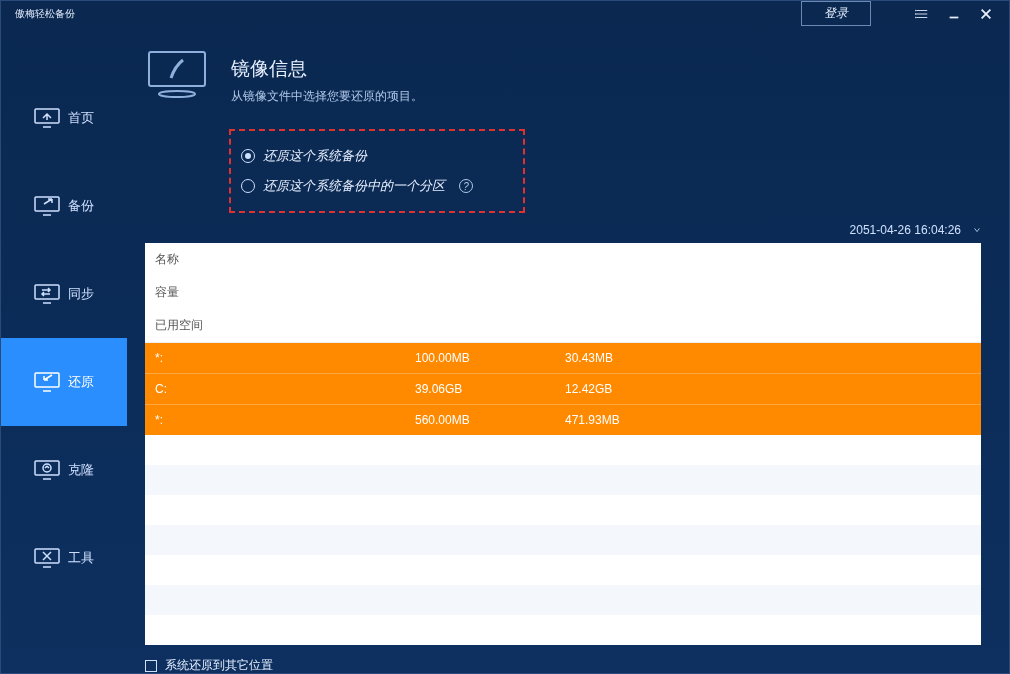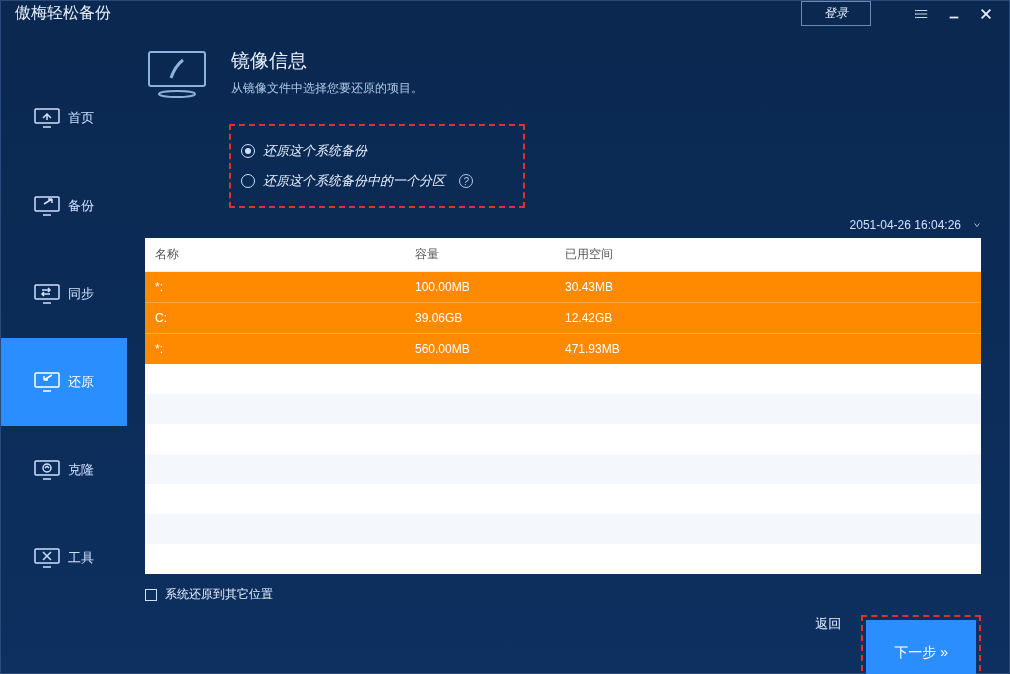--- a/index.html
+++ b/index.html
@@ -1,52 +1,52 @@
 <!DOCTYPE html>
 <html><head>
 <meta charset="utf-8">
 <style>
 * { margin: 0; padding: 0; box-sizing: border-box; font-family: "Microsoft YaHei", sans-serif; }
 body { background: #1a3a6e; width: 1010px; height: 674px; overflow: hidden; }
 
 .window { width: 1010px; height: 674px; background: linear-gradient(180deg, #0a2850 0%, #0d3060 100%); border: 1px solid #2a4a7a; display: flex; flex-direction: column; }
 
 .titlebar { height: 40px; display: flex; align-items: center; padding: 0 14px; color: #e8f0ff; }
-.titlebar-title { font-size: 16px; flex: 0 0 auto; }
+.titlebar-title { font-size: 10px; flex: 0 0 auto; }
 .titlebar-spacer { flex: 1; }
 .login-btn { border: 1px solid #6a8ab5; color: #e8f0ff; background: transparent; padding: 3px 22px; font-size: 12px; cursor: pointer; margin-right: 28px; font-style: italic; }
 .titlebar-icon { width: 18px; height: 18px; margin-left: 14px; cursor: pointer; display: flex; align-items: center; justify-content: center; color: #e8f0ff; }
 .titlebar-icon svg { width: 14px; height: 14px; stroke: currentColor; fill: none; }
 
 .body { flex: 1; display: flex; }
 
 .sidebar { width: 126px; display: flex; flex-direction: column; padding-top: 48px; }
 .sidebar-item { display: flex; flex-direction: row; align-items: center; justify-content: center; height: 88px; color: #cfe0ff; cursor: pointer; font-size: 13px; gap: 8px; text-align: right; }
 .sidebar-item.active { background: #2b8eff; color: #fff; }
 .sidebar-item .icon { width: 26px; height: 22px; }
 .sidebar-item .icon svg { width: 100%; height: 100%; stroke: currentColor; fill: none; stroke-width: 1.5; }
 
 .main { flex: 1; padding: 22px 28px 18px 18px; display: flex; flex-direction: column; color: #e8f0ff; position: relative; }
 
 .header { display: flex; gap: 18px; align-items: flex-start; margin-bottom: 24px; }
 .header-icon { width: 68px; height: 52px; }
-.header-title { font-size: 19px; font-weight: normal; margin-bottom: 6px; }
+.header-title { font-size: 19px; font-weight: normal; margin-bottom: 6px; margin-top: 8px; }
 .header-sub { font-size: 12px; color: #b0c8e8; }
 
 .radio-box { border: 2px dashed #e03030; padding: 10px 50px 10px 10px; margin-left: 84px; width: fit-content; }
 .radio-row { display: flex; align-items: center; gap: 8px; font-size: 13px; padding: 6px 0; cursor: pointer; font-style: italic; }
 .radio { width: 14px; height: 14px; border: 1.5px solid #cfe0ff; border-radius: 50%; display: inline-flex; align-items: center; justify-content: center; }
 .radio.checked::after { content: ""; width: 6px; height: 6px; background: #cfe0ff; border-radius: 50%; }
 .help-icon { width: 14px; height: 14px; border: 1px solid #b0c8e8; border-radius: 50%; font-size: 10px; display: inline-flex; align-items: center; justify-content: center; color: #b0c8e8; margin-left: 6px; }
 
 .timestamp { text-align: right; font-size: 12px; color: #cfe0ff; margin: 10px 0 6px; display: flex; justify-content: flex-end; align-items: center; gap: 12px; }
 .chev-down { width: 8px; height: 8px; }
 
 .table { background: #fff; color: #333; font-size: 12px; }
-.thead { display: flex; background: #fff; color: #555; border-bottom: 1px solid #eee; }
+.thead { display: flex; background: #fff; color: #555; border-bottom: 1px solid #eee; flex-direction: column; }
 .thead > div, .trow > div { padding: 8px 10px; }
 .col-name { width: 260px; }
 .col-cap { width: 150px; }
 .col-used { flex: 1; }
 .trow { display: flex; }
 .trow.sel { background: #ff8a00; color: #fff; }
 .trow.sel + .trow.sel { border-top: 1px solid rgba(255,255,255,0.25); }
 .empty-row { height: 30px; }
 .empty-row:nth-child(even) { background: #f4f7fb; }
 .empty-row:nth-child(odd) { background: #fff; }

